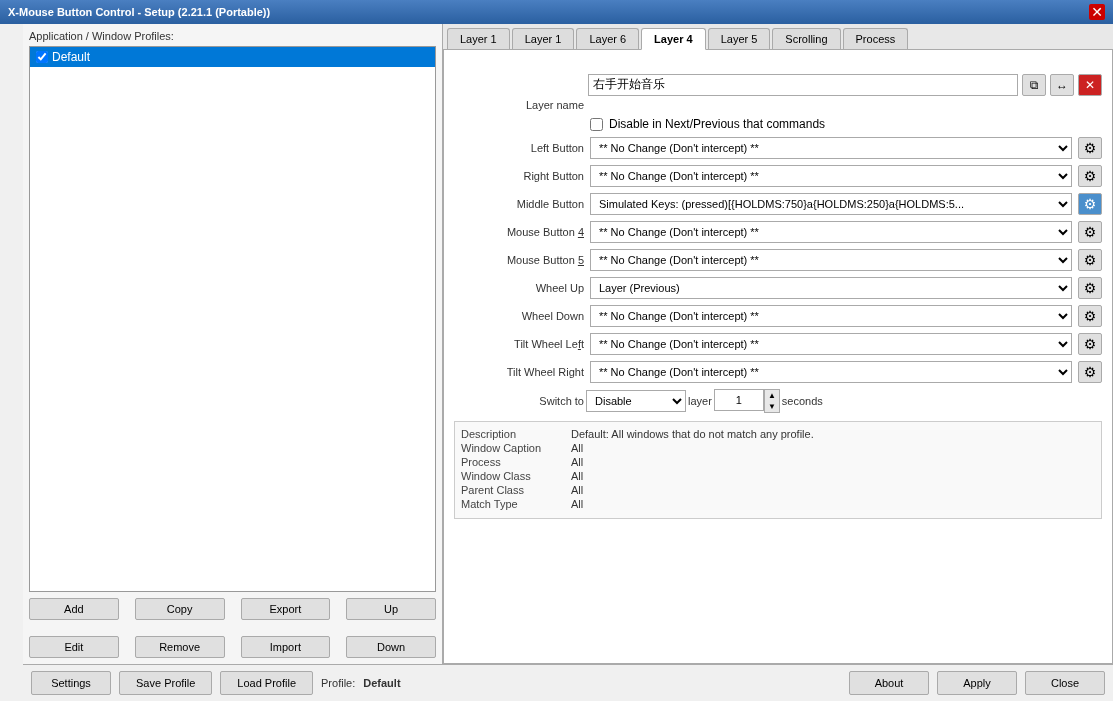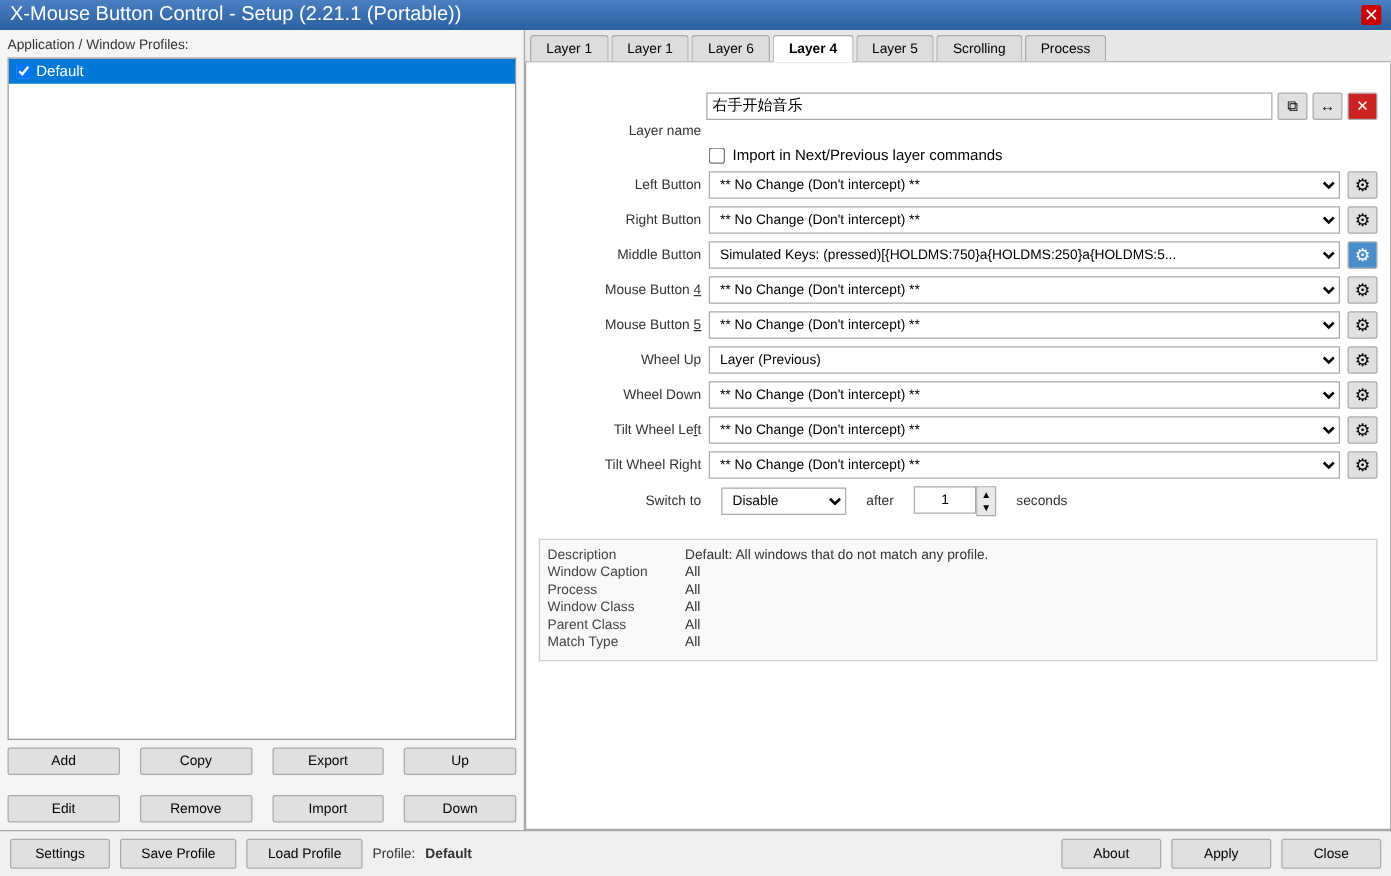--- a/index.html
+++ b/index.html
@@ -14,40 +14,41 @@
     .title-bar {
       background: linear-gradient(to bottom, #4a7fc1, #2a5fa0);
       color: white;
       padding: 4px 8px;
       display: flex;
       align-items: center;
       justify-content: space-between;
       height: 24px;
     }
     .title-bar-title {
-      font-size: 16px;
-      font-weight: normal;
+      font-size: 11px;
+      font-weight: bold;
     }
     .title-bar-close {
       cursor: pointer;
       color: white;
       font-size: 14px;
       background: #cc0000;
       border: none;
       width: 16px;
       height: 16px;
       display: flex;
       align-items: center;
       justify-content: center;
       border-radius: 2px;
     }
     .main-container {
       display: flex;
       flex-direction: column;
       height: calc(701px - 24px);
+      padding-left: 23px;
     }
     .content-area {
       display: flex;
       flex: 1;
       overflow: hidden;
     }
     .left-panel {
       width: 420px;
       display: flex;
       flex-direction: column;
@@ -205,22 +206,22 @@
       align-items: center;
       justify-content: center;
       font-size: 12px;
       border-radius: 2px;
       flex-shrink: 0;
     }
     .icon-btn.red { background: #cc2222; color: white; }
     .switch-row {
       display: flex;
       align-items: center;
-      gap: 16px;
-      margin-bottom: 18px;
+      gap: 2px;
+      margin-bottom: 8px;
     }
     .switch-label {
       width: 130px;
       min-width: 130px;
       font-size: 11px;
       color: #333;
       text-align: right;
     }
     .switch-select {
       width: 100px;
@@ -378,21 +379,21 @@
         <div class="layer-name-row">
           <div class="layer-name-label">Layer name</div>
           <input class="layer-name-input" type="text" value="右手开始音乐" style="">
           <button class="icon-btn" title="Copy">⧉</button>
           <button class="icon-btn" title="Swap">↔</button>
           <button class="icon-btn red" title="Clear">✕</button>
         </div>
 
         <div class="checkbox-row">
           <input type="checkbox" style="">
-          <label>Import in Next/Previous layer commands</label>
+          <label>Disable in Next/Previous that commands</label>
         </div>
 
         <div class="form-row">
           <div class="form-label">Left Button</div>
           <select class="form-select">
             <option>** No Change (Don't intercept) **</option>
           </select>
           <button class="gear-btn">⚙</button>
         </div>
 
@@ -458,21 +459,21 @@
             <option>** No Change (Don't intercept) **</option>
           </select>
           <button class="gear-btn">⚙</button>
         </div>
 
         <div class="switch-row">
           <div class="switch-label">Switch to</div>
           <select class="switch-select">
             <option>Disable</option>
           </select>
-          <span class="switch-after">after</span>
+          <span class="switch-after">layer</span>
           <div class="number-spinner">
             <input class="switch-number" type="text" value="1" style="">
             <div class="spinner-wrap">
               <button class="spinner-btn">▲</button>
               <button class="spinner-btn">▼</button>
             </div>
           </div>
           <span class="switch-after">seconds</span>
         </div>
 

